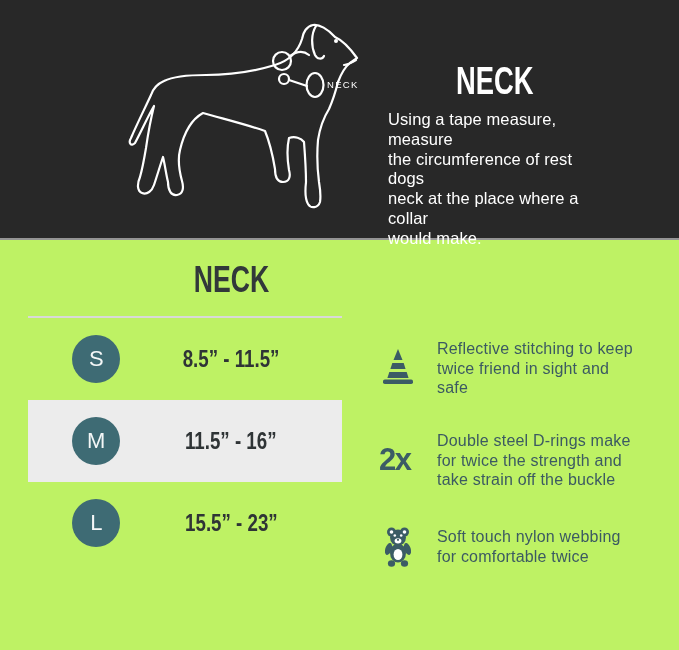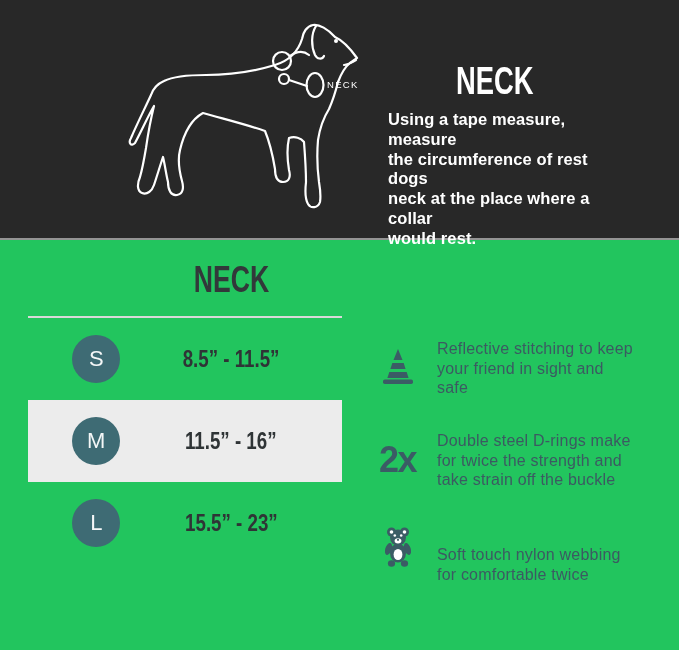--- a/index.html
+++ b/index.html
@@ -1,46 +1,46 @@
 <!DOCTYPE html>
 <html><head>
 <meta charset="utf-8">
 <style>
   html,body{margin:0;padding:0;background:#fff;}
-  #stage{position:relative;width:679px;height:650px;overflow:hidden;background:#22c55e;
+  #stage{position:relative;width:679px;height:650px;overflow:hidden;background:#bef264;
          font-family:"Liberation Sans",sans-serif;}
 
   
   .dark-section{position:absolute;left:0;top:0;width:679px;height:238px;
                 background:#282828;border-bottom:2px solid #949494;}
   .dog-svg{position:absolute;left:118px;top:10px;}
   .top-text{position:absolute;left:388px;top:62px;width:214px;color:#ffffff;}
   .top-heading{font-size:38px;font-weight:700;text-align:center;line-height:38px;margin:0 0 10px 0;}
   .top-heading span{display:inline-block;transform:scaleX(0.72);transform-origin:center;}
-  .top-desc{font-size:16.5px;font-weight:700;line-height:19.8px;letter-spacing:0.1px;}
+  .top-desc{font-size:16.5px;font-weight:400;line-height:19.8px;letter-spacing:0.1px;}
 
   
   .table-header{position:absolute;left:120px;top:261px;width:222px;text-align:center;
                 font-size:37px;line-height:37px;font-weight:700;color:#32383a;}
   .table-header span{display:inline-block;transform:scaleX(0.72);transform-origin:center;}
   .table-divider{position:absolute;left:28px;top:316px;width:314px;height:2px;background:#d9d9d9;}
   .size-rows{position:absolute;left:28px;top:318px;width:314px;}
   .size-row{display:flex;align-items:center;height:82px;}
   .size-row.striped{background:#ececec;}
   .size-circle{width:48px;height:48px;border-radius:50%;background:#3e6b74;margin-left:44px;
                display:flex;align-items:center;justify-content:center;flex:0 0 auto;}
   .size-letter{color:#f4f7f7;font-size:22px;font-weight:400;letter-spacing:-0.5px;}
   .size-range{flex:1;text-align:center;font-size:24px;font-weight:700;color:#2f3436;}
   .size-range span{display:inline-block;transform:scaleX(0.78);transform-origin:center;}
 
   
   .feature-icon{position:absolute;}
   .feature-text{position:absolute;width:216px;color:#3c5a62;font-size:16px;
                 line-height:19.6px;letter-spacing:0.2px;font-weight:400;}
-  .x2-label{font-size:36px;font-weight:700;color:#3b5c65;letter-spacing:-1.5px;line-height:31px;}
+  .x2-label{font-size:31px;font-weight:700;color:#3b5c65;letter-spacing:-1.5px;line-height:31px;}
 </style>
 </head>
 <body>
 
 <div id="stage">
 
   <div class="dark-section">
 
     <svg class="dog-svg" width="252" height="214" viewBox="0 0 252 214">
       <g fill="none" stroke="#ffffff" stroke-width="2.2" stroke-linecap="round" stroke-linejoin="round">
@@ -72,21 +72,21 @@
       <circle cx="218" cy="31" r="2" fill="#ffffff"></circle>
       <text x="209" y="78" fill="#ffffff" font-size="9.5" letter-spacing="1.3" font-family="Liberation Sans, sans-serif">NECK</text>
     </svg>
 
     <div class="top-text">
       <h1 class="top-heading"><span>NECK</span></h1>
       <div class="top-desc">
         <div>Using a tape measure, measure</div>
         <div>the circumference of rest dogs</div>
         <div>neck at the place where a collar</div>
-        <div>would rest.</div>
+        <div>would make.</div>
       </div>
     </div>
   </div>
 
   <div class="table-header"><span>NECK</span></div>
   <div class="table-divider"></div>
 
   <div class="size-rows">
     <div class="size-row">
       <div class="size-circle">
@@ -111,21 +111,21 @@
   <svg class="feature-icon" style="left:381px;top:347px;" width="34" height="40" viewBox="0 0 34 40">
     <g fill="#3b5c65">
       <path d="M17,2 L21.5,13 L12.5,13 Z"></path>
       <path d="M11.3,16 L22.7,16 L24.6,22 L9.4,22 Z"></path>
       <path d="M8.3,25 L25.7,25 L27.6,31 L6.4,31 Z"></path>
       <rect x="2" y="32.5" width="30" height="4.5" rx="1.8"></rect>
     </g>
   </svg>
   <div class="feature-text" style="left:437px;top:339px;">
     <div>Reflective stitching to keep</div>
-    <div>your friend in sight and</div>
+    <div>twice friend in sight and</div>
     <div>safe</div>
   </div>
 
   <div class="feature-icon x2-label" style="left:379px;top:444px;">2x</div>
   <div class="feature-text" style="left:437px;top:431px;">
     <div>Double steel D-rings make</div>
     <div>for twice the strength and</div>
     <div>take strain off the buckle</div>
   </div>
 
@@ -143,18 +143,18 @@
     <g fill="#ffffff">
       <circle cx="10.5" cy="7" r="1.8"></circle>
       <circle cx="23.5" cy="7" r="1.8"></circle>
       <circle cx="13.8" cy="10.5" r="1.3"></circle>
       <circle cx="20.2" cy="10.5" r="1.3"></circle>
       <ellipse cx="17" cy="15.8" rx="3.4" ry="2.6"></ellipse>
       <ellipse cx="17" cy="29.5" rx="4.4" ry="5.6"></ellipse>
     </g>
     <circle cx="17" cy="14.8" r="1.1" fill="#3b5c65"></circle>
   </svg>
-  <div class="feature-text" style="left:437px;top:545px;">
+  <div class="feature-text" style="left:437px;top:527px;">
     <div>Soft touch nylon webbing</div>
     <div>for comfortable twice</div>
   </div>
 
 </div>
 
 </body></html>

